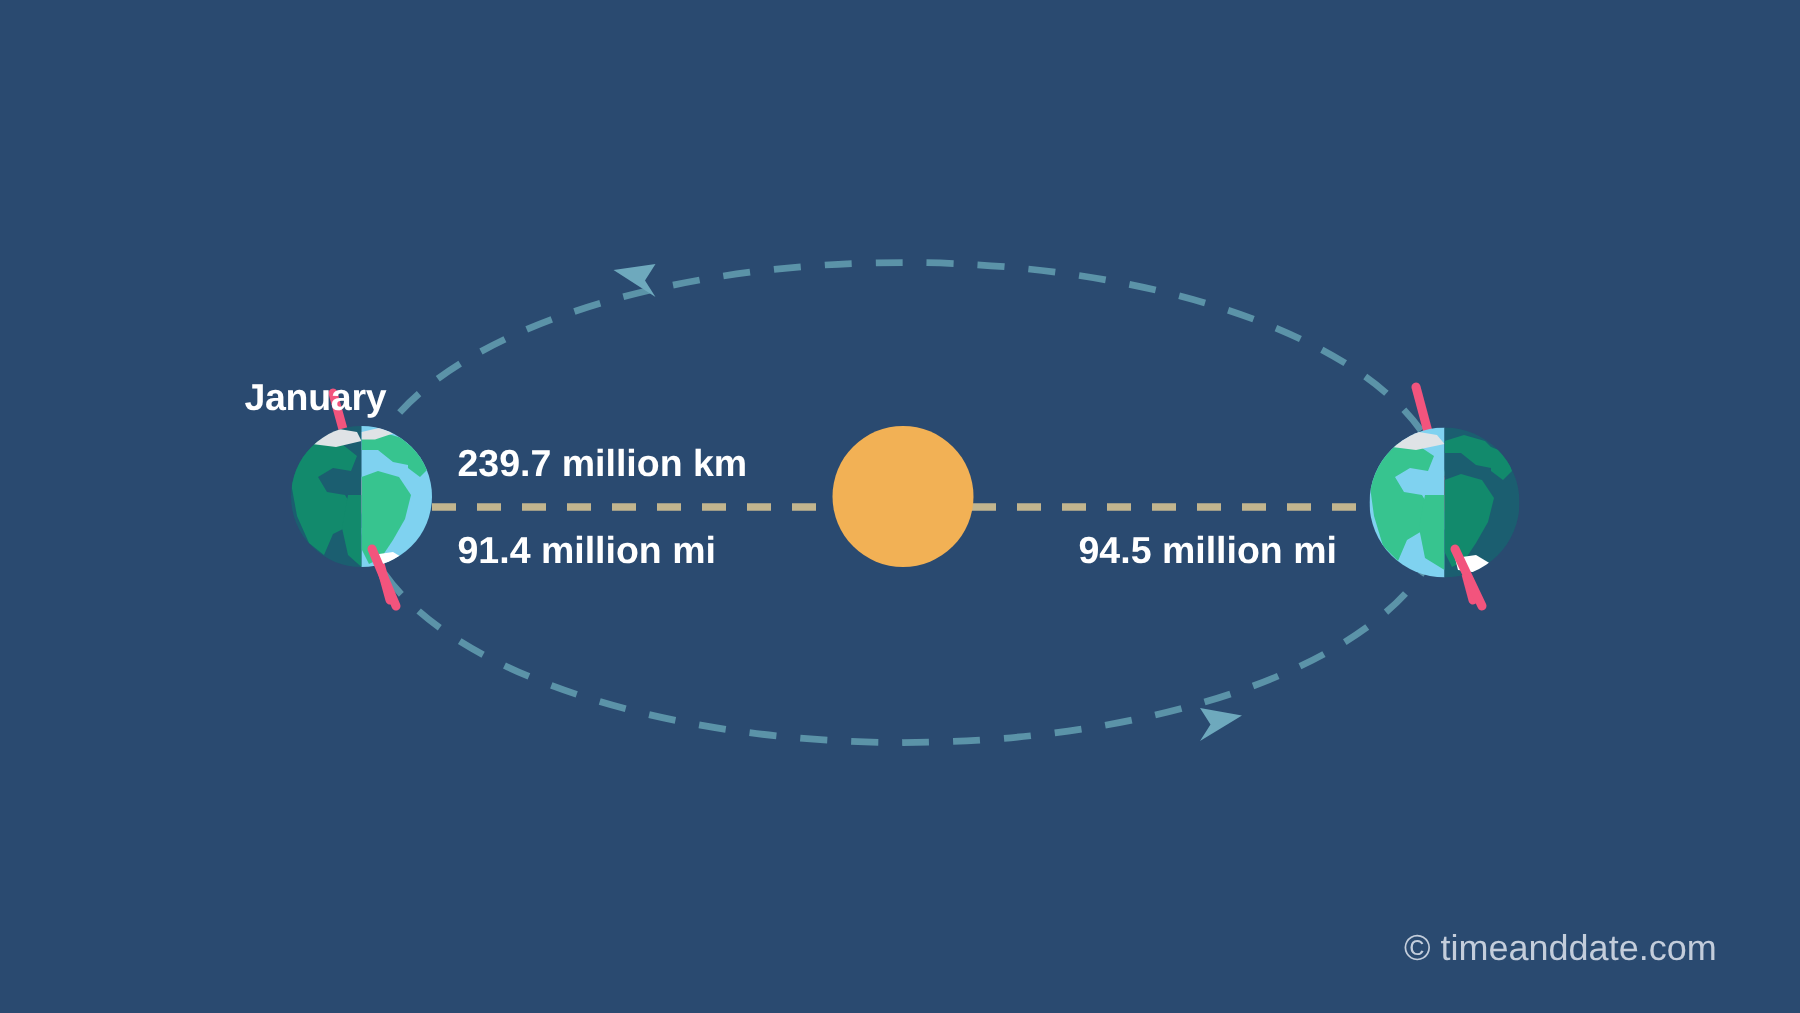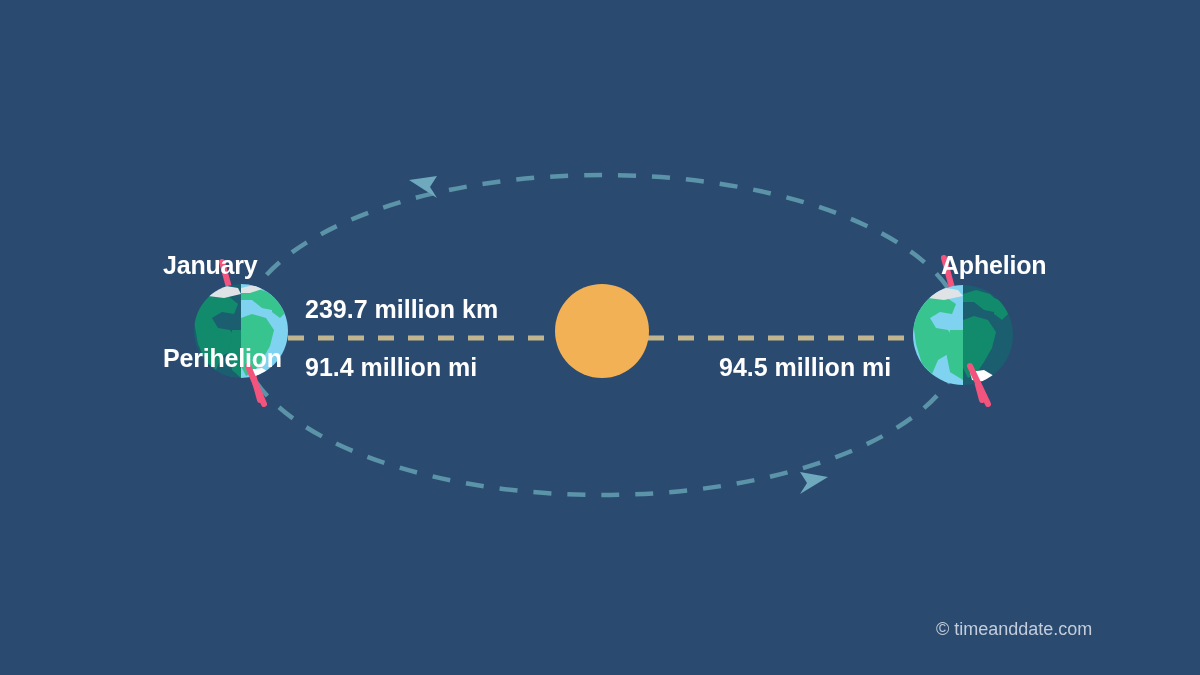--- a/index.html
+++ b/index.html
@@ -54,21 +54,21 @@
   }
   #dist-left-km   { left: 305px; top: 294px; }
   #dist-left-mi   { left: 305px; top: 352px; }
   #dist-right-km  { left: 698px; top: 294px; }
   #dist-right-mi  { left: 719px; top: 352px; text-align: center; }
   #watermark {
     position: absolute;
     left: 936px;
     top: 619px;
     color: #c3cddb;
-    font-size: 18px;
+    font-size: 24px;
     font-weight: normal;
     white-space: pre;
   }
 </style>
 </head>
 <body>
 
 <div id="stage">
 
   <svg id="scene" viewBox="0 0 1200 675">
@@ -178,25 +178,23 @@
           <path d="M970 372 L984 370 L994 376 L986 382 L972 380 Z" fill="#ffffff"></path>
         </g>
       </g>
 
       <line x1="970" y1="366" x2="988" y2="404" stroke="#f2547d" stroke-width="6" stroke-linecap="round"></line>
     </g>
   </svg>
 
   <div class="label" id="label-january">
     <div>January</div>
-    <div>Perihelion</div>
   </div>
 
   <div class="label" id="label-july">
-    <div>Aphelion</div>
   </div>
 
   <div class="dist" id="dist-left-km">239.7 million km</div>
   <div class="dist" id="dist-left-mi">91.4 million mi</div>
   <div class="dist" id="dist-right-mi">94.5 million mi</div>
 
   <div id="watermark">© timeanddate.com</div>
 
 </div>
 

